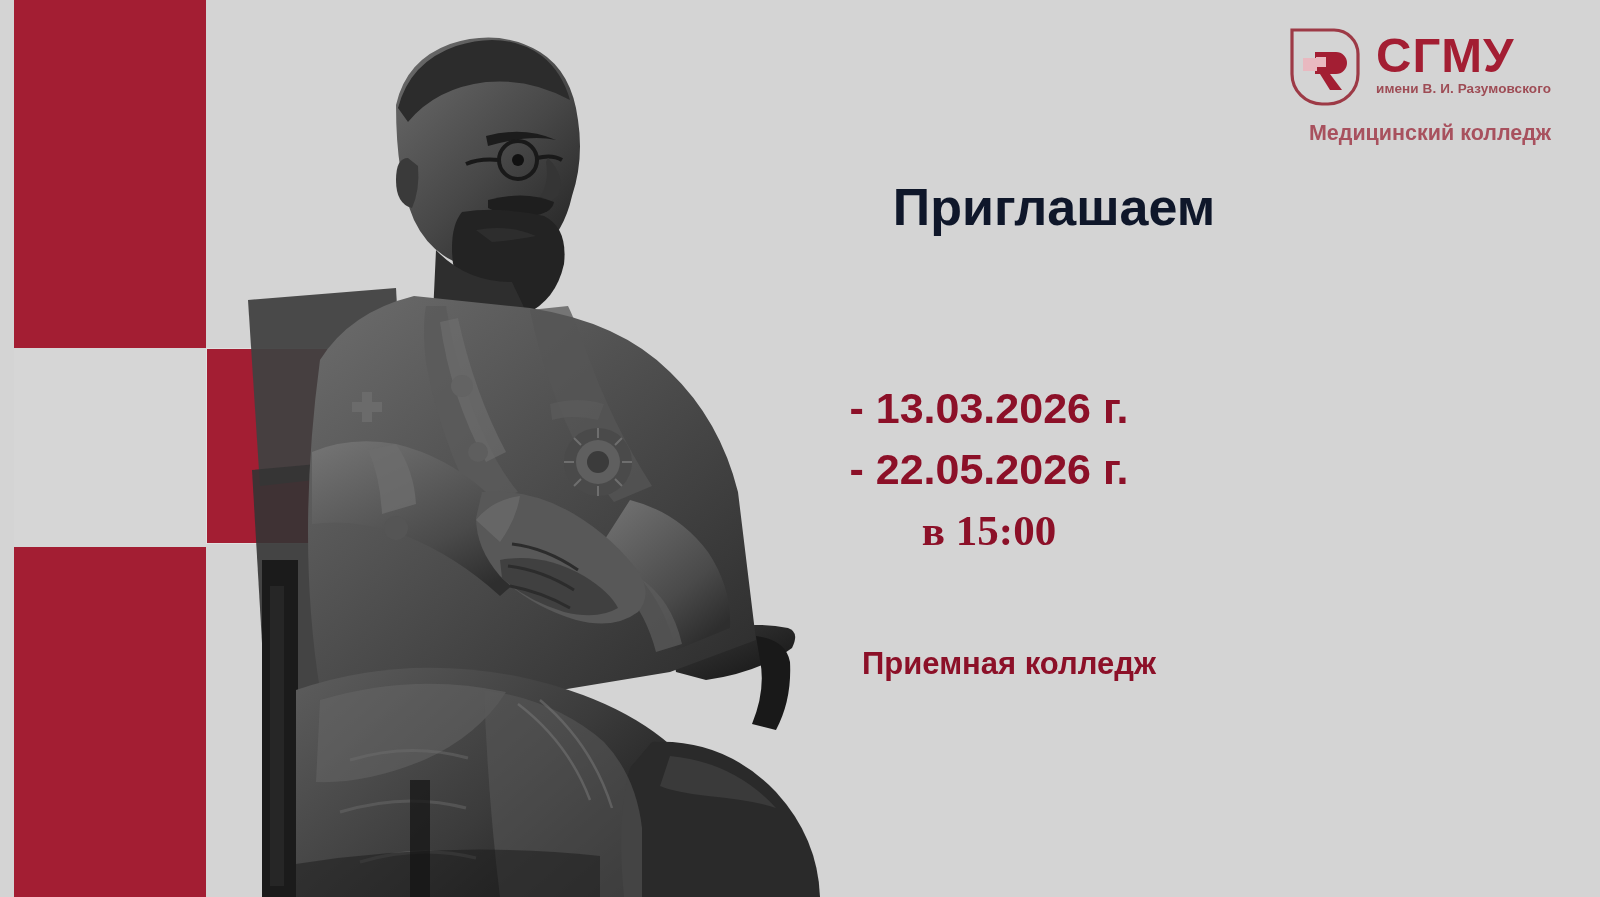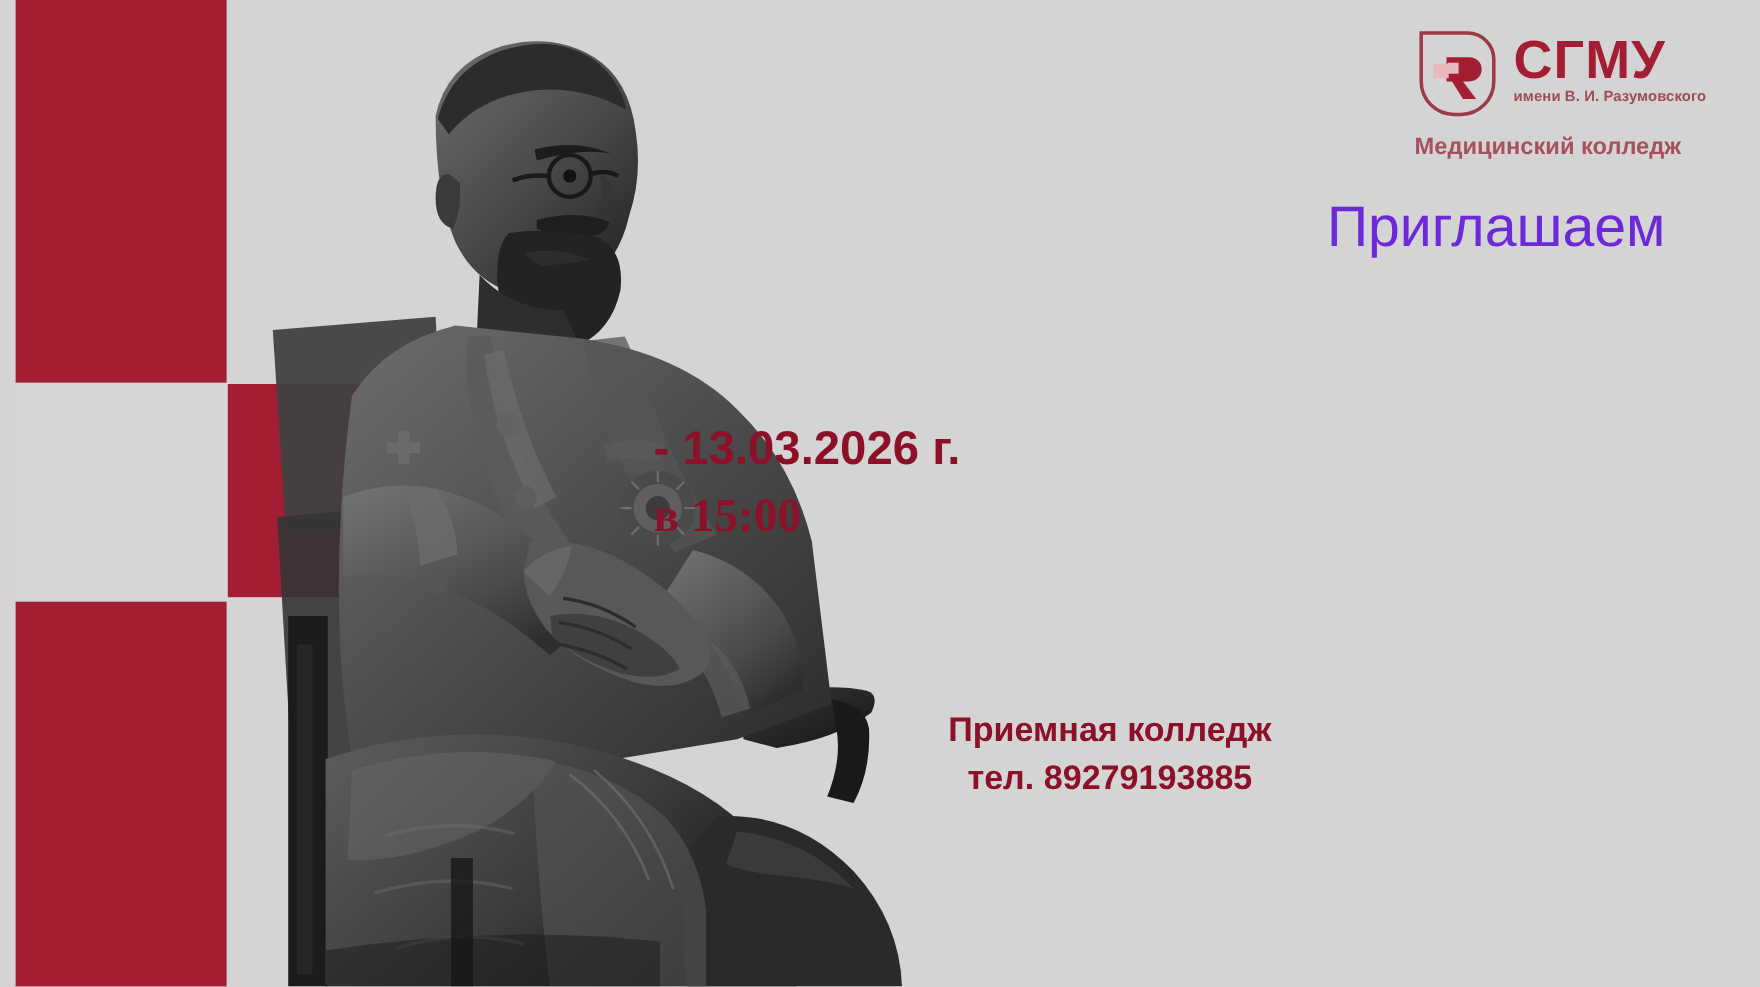--- a/index.html
+++ b/index.html
@@ -69,41 +69,41 @@
     color:#a31e33; letter-spacing:1px;
   }
   .logo-sub {
     font-size:13.5px; font-weight:bold;
     color:#9e4c55; letter-spacing:.1px; margin-top:1px;
     white-space:nowrap;
   }
   .logo-college {
     font-size:21.5px; font-weight:bold;
     color:#a8515e; margin-top:11px; white-space:nowrap;
-    text-align:left;
+    text-align:center;
   }
 
   
   .content {
     position:absolute; left:580px; top:0;
     width:980px; height:897px;
   }
   .headline {
     position:absolute; left:0; top:178px; width:920px;
-    text-align:right;
-    color:#6d28d9;
-    font-weight:normal;
+    text-align:center;
+    color:#0f172a;
+    font-weight:bold;
     line-height:1.12;
   }
   .headline .l1 { font-size:52px; display:block; }
   .headline .l2 { font-size:52px; display:block; margin-top:26px; }
 
   .dates {
     position:absolute; left:0; top:378px; width:790px;
-    text-align:left; color:#8c1028; font-weight:bold;
+    text-align:center; color:#8c1028; font-weight:bold;
     line-height:1.42;
   }
   .dates div { font-size:43px; }
   .dates .time { font-size:43px;font-family:Liberation Serif, serif; }
 
   .contacts {
     position:absolute; left:0; top:643px; width:830px;
     text-align:center; color:#8c1028; font-weight:bold;
     line-height:1.38;
   }
@@ -283,22 +283,22 @@
   </div>
 
   <div class="content">
 
     <div class="headline">
       <span class="l1">Приглашаем</span>
     </div>
 
     <div class="dates">
       <div>- 13.03.2026 г.</div>
+      <div>- 22.05.2026 г.</div>
       <div class="time">в 15:00</div>
     </div>
 
     <div class="contacts">
       <div>Приемная колледж</div>
-      <div>тел. 89279193885</div>
     </div>
 
   </div>
 </div>
 
 </body></html>

